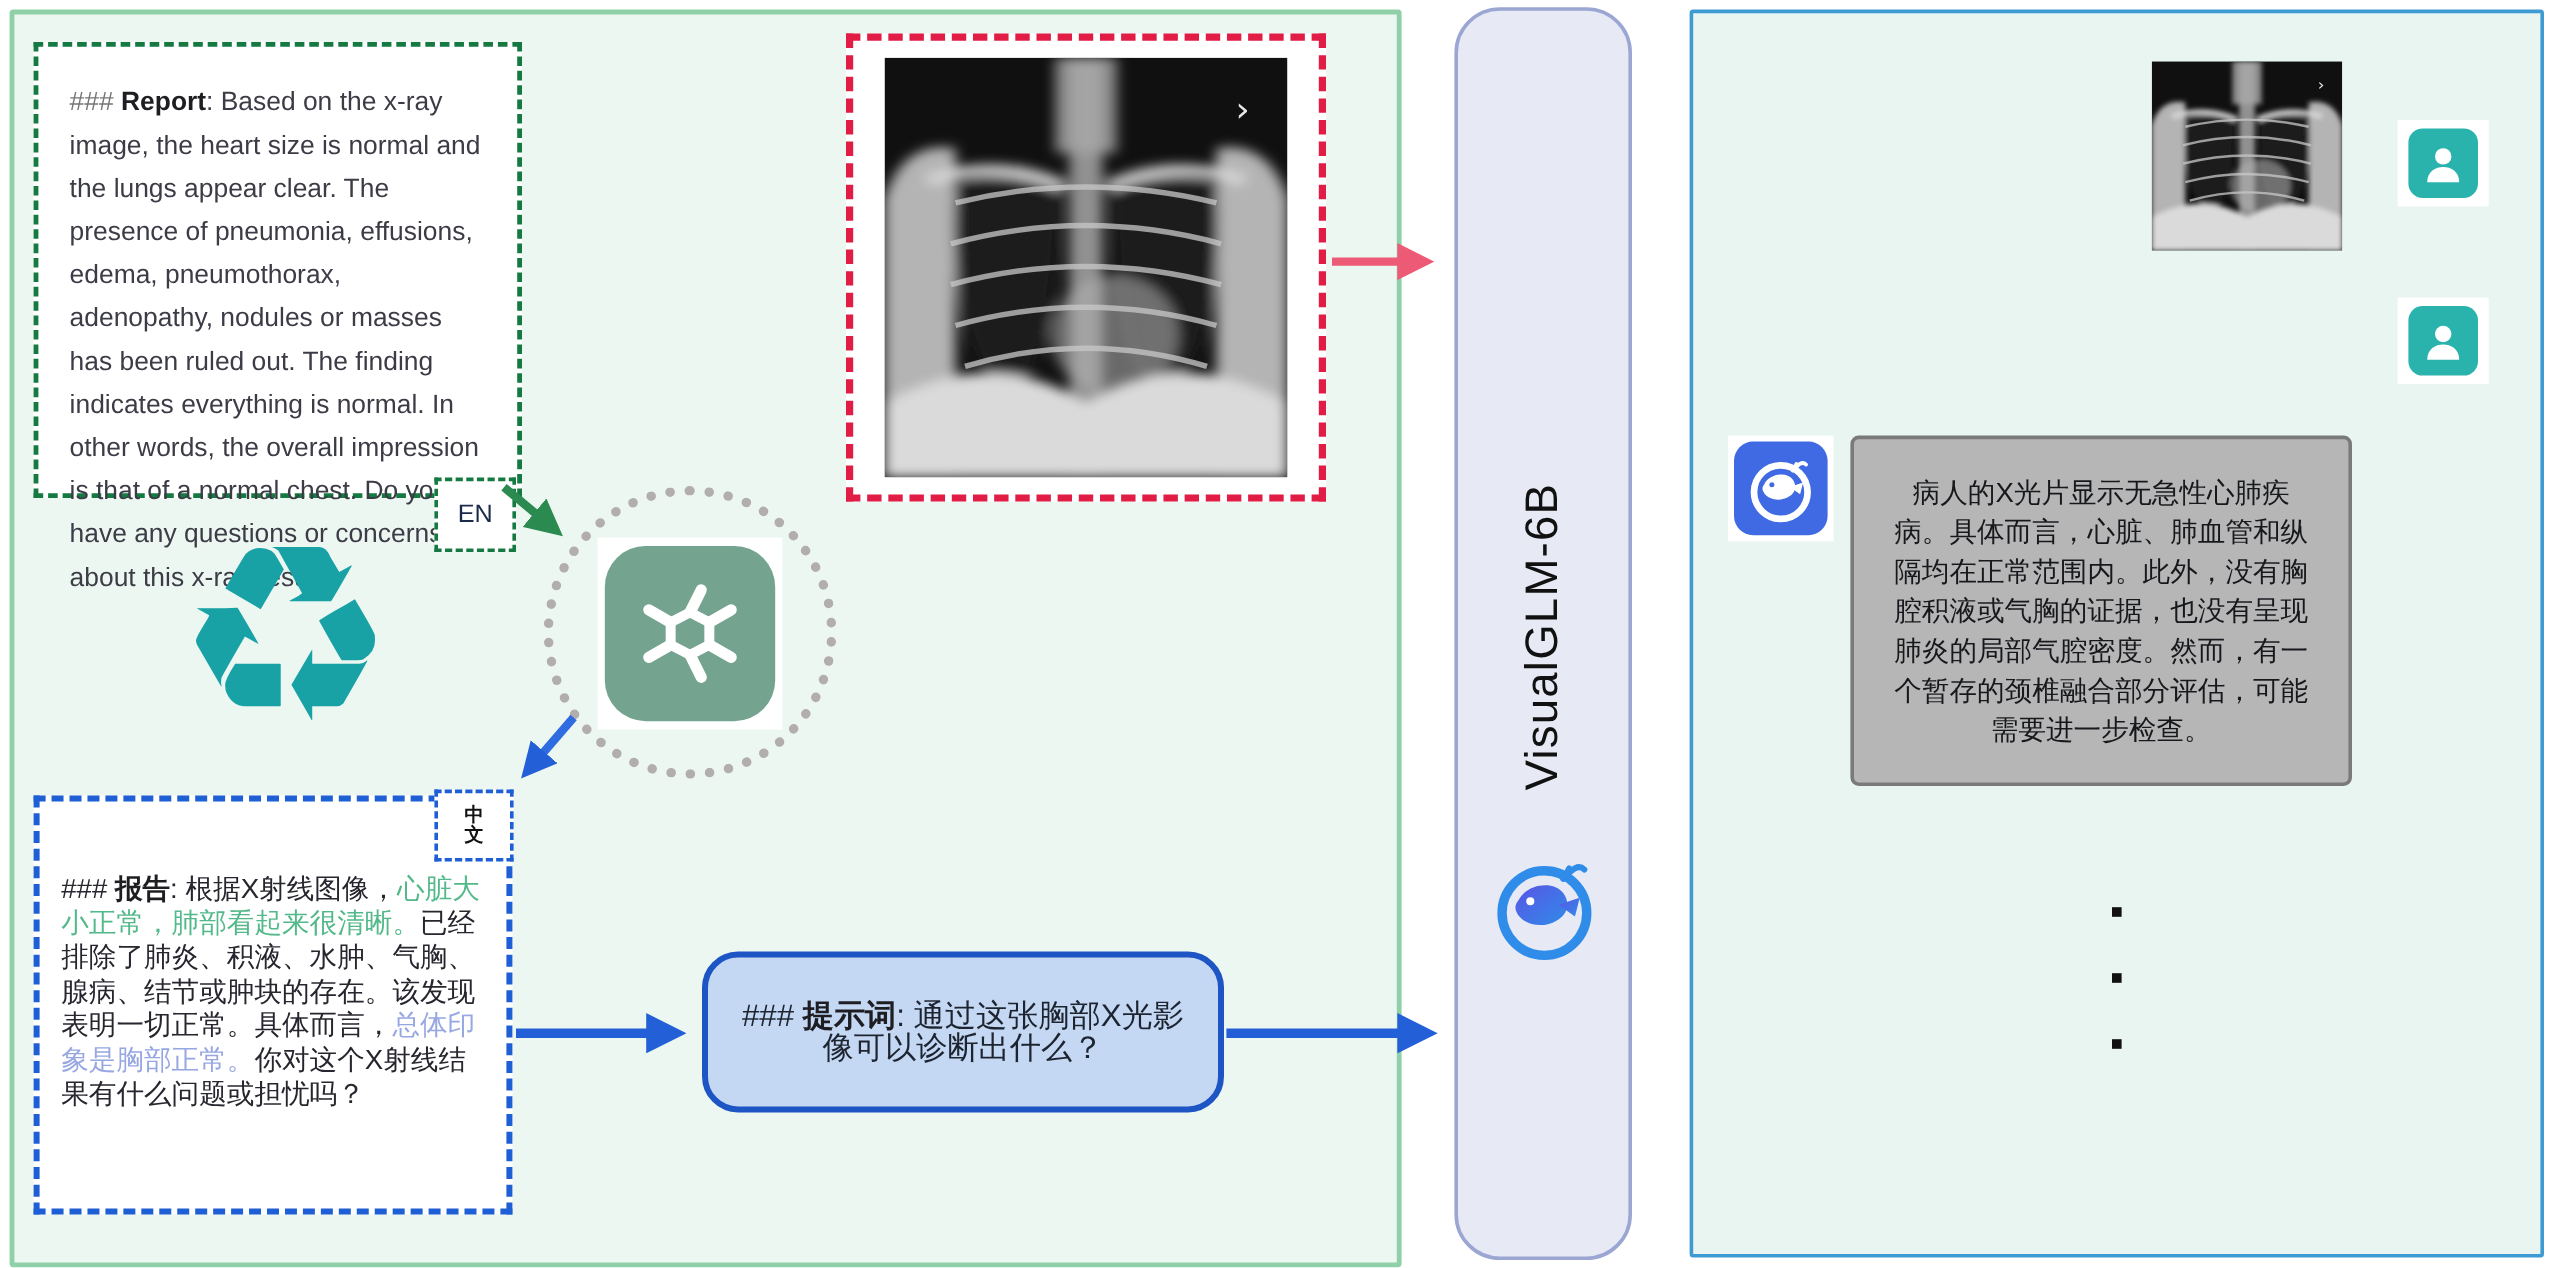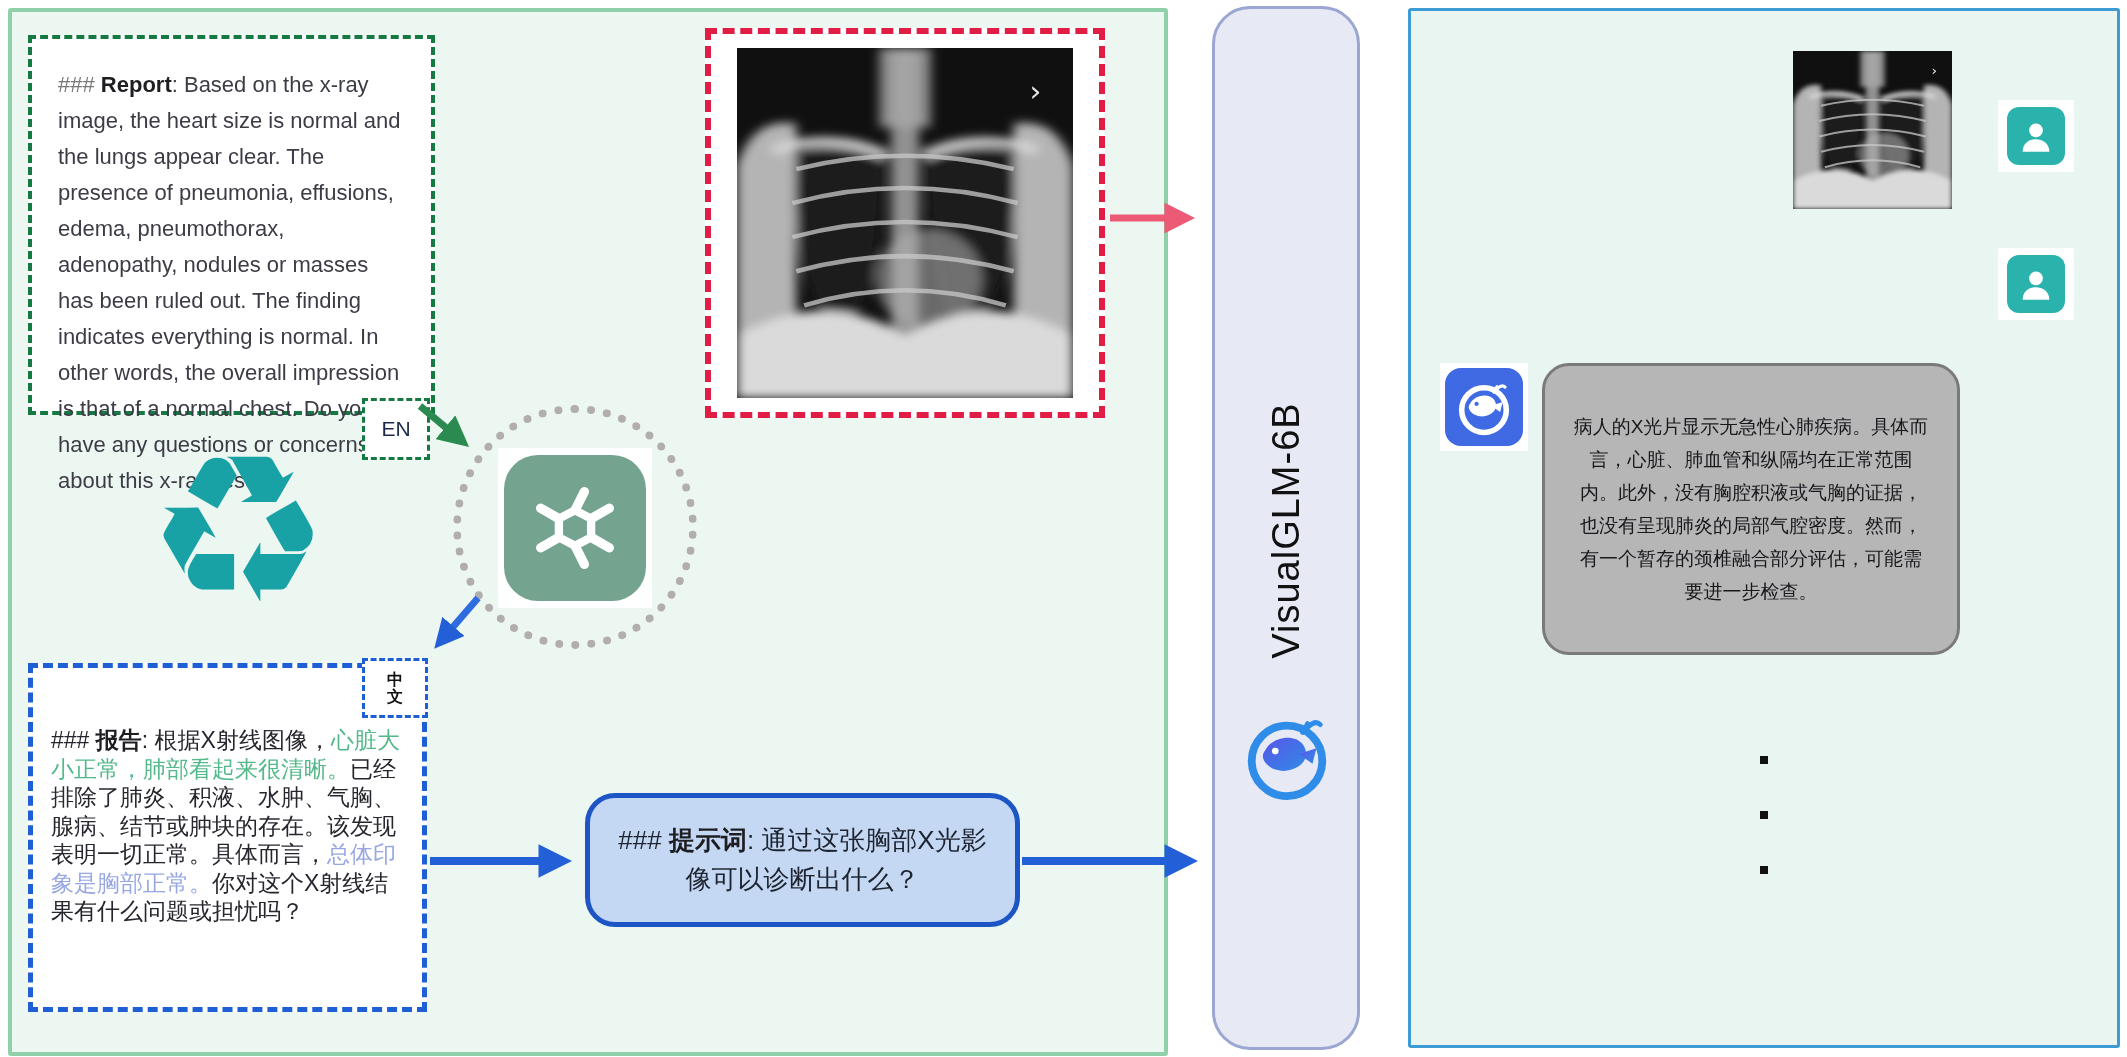--- a/index.html
+++ b/index.html
@@ -44,21 +44,21 @@
           border:3px dashed var(--dash-green);box-sizing:border-box;display:flex;
           align-items:center;justify-content:center;font-size:21px;color:#1b2a4a;margin-top:46px;}
   .tag-zh{left:362px;top:658px;width:66px;height:60px;background:#fff;
           border:3px dashed var(--dash-blue);box-sizing:border-box;display:flex;flex-direction:column;
           align-items:center;justify-content:center;font-size:16px;line-height:17px;color:#111;font-weight:bold;}
 
   
   .prompt{left:585px;top:793px;width:435px;height:134px;background:var(--prompt-fill);
           border:5px solid var(--prompt-border);border-radius:30px;box-sizing:border-box;
           display:flex;align-items:center;justify-content:center;text-align:center;
-          font-size:26px;line-height:39px;color:#1d2430;padding:0 26px;}
+          font-size:26px;line-height:27px;color:#1d2430;padding:0 26px;}
 
   
   .recycle{left:128px;top:420px;width:220px;height:220px;color:var(--recycle-teal);
            font-size:205px;line-height:220px;text-align:center;font-family:"DejaVu Sans",sans-serif;}
   .dot-circle{left:453px;top:405px;width:244px;height:244px;border:8px dotted #b3aeae;border-radius:50%;box-sizing:border-box;}
   .openai-pad{left:498px;top:448px;width:154px;height:160px;background:#fff;}
   .openai-sq{left:504px;top:455px;width:142px;height:146px;background:var(--openai-green);border-radius:34px;
              display:flex;align-items:center;justify-content:center;}
 
   
@@ -71,23 +71,23 @@
   .avatar-pad{width:76px;height:72px;background:#fff;display:flex;align-items:center;justify-content:center;}
   .avatar{width:58px;height:58px;background:var(--teal);border-radius:12px;display:flex;align-items:center;justify-content:center;}
   .av1{left:1998px;top:100px;} .av2{left:1998px;top:248px;}
   .gold-btn{left:1653px;top:248px;width:334px;height:75px;border-radius:14px;
             background:linear-gradient(180deg,var(--gold-top),var(--gold-bottom));
             border:2px solid var(--gold-border);box-sizing:border-box;display:flex;align-items:center;justify-content:center;
             font-size:27px;color:#2f3a1e;cursor:pointer;}
   .bot-pad{left:1440px;top:363px;width:88px;height:88px;background:#fff;display:flex;align-items:center;justify-content:center;}
   .bot-sq{width:78px;height:78px;background:var(--glm-blue);border-radius:16px;display:flex;align-items:center;justify-content:center;}
   .bubble{left:1542px;top:363px;width:418px;height:292px;background:var(--bubble-fill);
-          border:3px solid var(--bubble-border);border-radius:27px;box-sizing:border-box;
+          border:3px solid var(--bubble-border);border-radius:7px;box-sizing:border-box;
           display:flex;align-items:center;justify-content:center;text-align:center;
-          font-size:19px;line-height:33px;color:#17181c;padding:0 26px;}
+          font-size:23px;line-height:33px;color:#17181c;padding:0 26px;}
   .dot{width:8px;height:8px;background:#111;}
   .d1{left:1760px;top:756px;} .d2{left:1760px;top:811px;} .d3{left:1760px;top:866px;}
 
   svg{display:block;}
   #flow-arrows{left:0;top:0;width:2127px;height:1057px;pointer-events:none;}
 </style>
 </head>
 <body>
 
 <div id="canvas">

